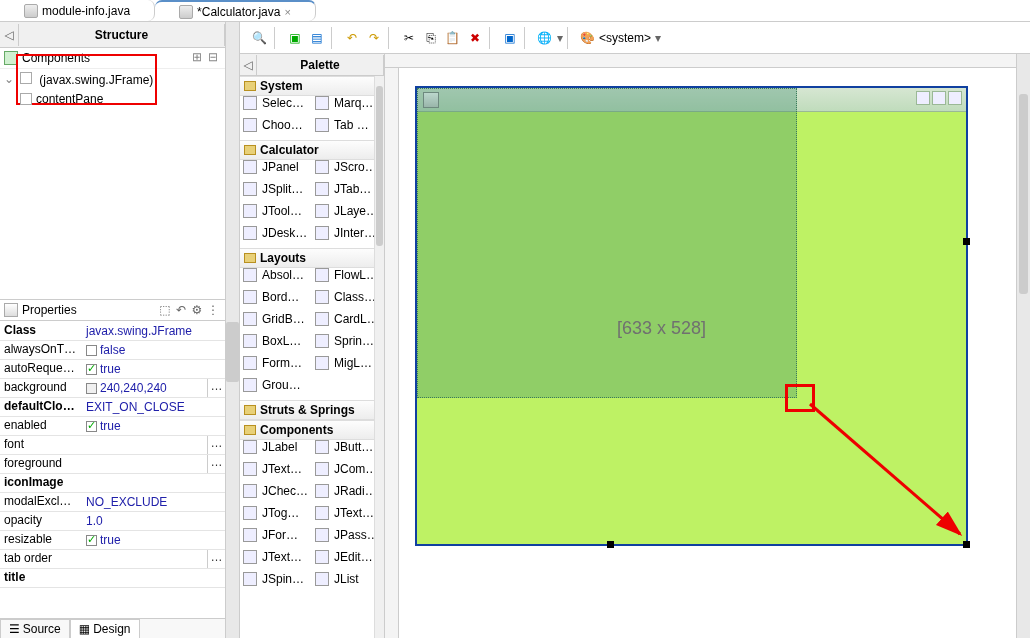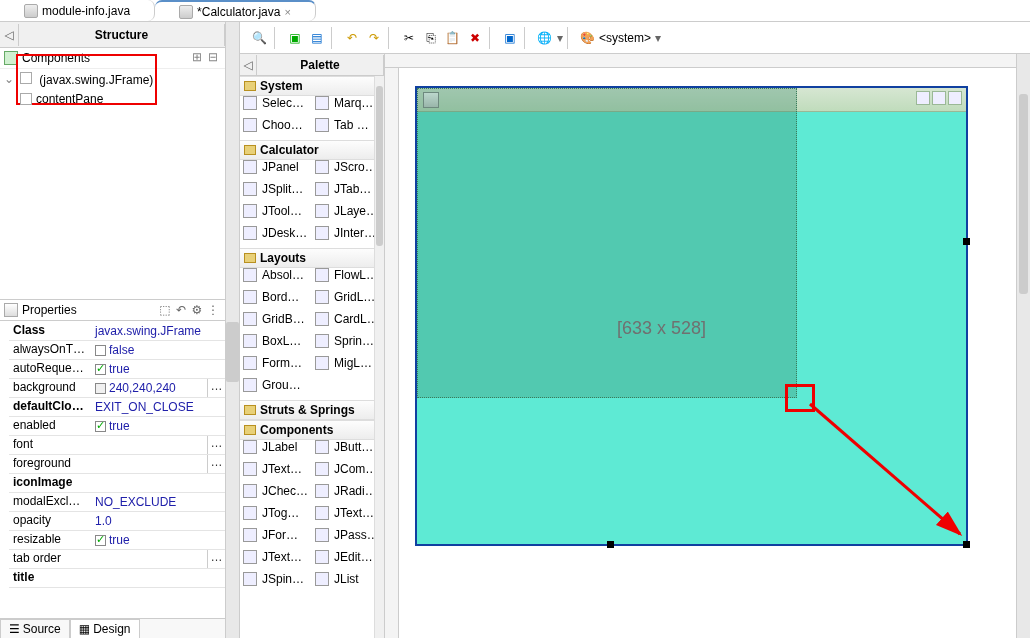--- a/index.html
+++ b/index.html
@@ -30,21 +30,21 @@
 .tree-row .exp { width: 12px; color: #888; }
 .tree-row .sq { width: 12px; height: 12px; border: 1px solid #aaa; background: #fff; display: inline-block; margin-right: 4px; }
 
 .highlight-red { border: 2px solid #e00; padding: 16px 2px; display: inline-block; }
 
 .props-hdr { height: 22px; display: flex; align-items: center; border-top: 1px solid #ccc; border-bottom: 1px solid #ccc; padding: 8px 4px; }
 .props-hdr .ico { width: 14px; height: 14px; border: 1px solid #aaa; background: linear-gradient(#fff,#ddd); display: inline-block; margin-right: 4px; }
 .props-hdr .sp { flex: 1; }
 .props-hdr .mini { width: 16px; text-align: center; color: #666; }
 
-.props-table { flex: 1; overflow: hidden; border-top: 1px solid #fff; margin-left: 9px; }
+.props-table { flex: 1; overflow: hidden; border-top: 1px solid #fff; }
 .prow { display: flex; height: 19px; border-bottom: 1px solid #e4e4e4; }
 .prow .plabel { width: 82px; padding: 1px 4px; white-space: nowrap; overflow: hidden; text-overflow: ellipsis; }
 .prow .plabel.bold { font-weight: bold; }
 .prow .pval { flex: 1; padding: 1px 4px; color: #2020aa; white-space: nowrap; overflow: hidden; display: flex; align-items: center; gap: 3px;}
 .prow .dots { width: 18px; text-align: center; border-left: 1px solid #ccc; color: #333; }
 .chk { width: 11px; height: 11px; border: 1px solid #888; display: inline-block; position: relative; }
 .chk.on::after { content: "✓"; color: #0a0; position: absolute; top: -3px; left: 0; font-size: 11px; }
 .cs { width: 11px; height: 11px; border: 1px solid #888; display: inline-block; background: #f0f0f0; }
 
 .bottom-tabs { height: 20px; border-top: 1px solid #ccc; display: flex; align-items: center; background: #f8f8f8; }
@@ -76,21 +76,21 @@
 .pitem { width: 50%; height: 22px; display: flex; padding: 0 3px; gap: 5px; overflow: hidden; white-space: nowrap; }
 .pitem .pi { width: 14px; height: 14px; border: 1px solid #999; background: #eef; display: inline-block; flex-shrink: 0; }
 
 .pal-scroll { width: 10px; position: absolute; right: 0; top: 0; bottom: 0; background: #f0f0f0; border-left: 1px solid #ddd; }
 .pal-scroll .thumb { position: absolute; left: 1px; right: 1px; top: 10px; height: 160px; background: #ccc; border-radius: 3px; }
 
 .canvas { flex: 1; position: relative; background: #fff; }
 .ruler-h { position: absolute; left: 0; top: 0; right: 0; height: 14px; background: #f4f4f4; border-bottom: 1px solid #ccc; }
 .ruler-v { position: absolute; left: 0; top: 14px; bottom: 0; width: 14px; background: #f4f4f4; border-right: 1px solid #ccc; }
 
-.design-area { position: absolute; left: 30px; top: 32px; width: 553px; height: 460px; background: #5eead4; border: 2px solid #1040a0; }
+.design-area { position: absolute; left: 30px; top: 32px; width: 553px; height: 460px; background: #bef264; border: 2px solid #1040a0; }
 .design-dark { position: absolute; left: 0; top: 0; width: 380px; height: 310px; background: rgba(60,140,110,0.35); border: 1px dotted #3a7a5a; }
 .design-titlebar { position: absolute; left: 0; top: 0; right: 0; height: 24px; background: linear-gradient(#d6e6d2,#c0dcbc); border-bottom: 1px solid #9ab896; display: flex; align-items: center; padding: 0 6px; }
 .design-titlebar .wicon { width: 16px; height: 16px; display: inline-block; background: linear-gradient(#fff,#ccc); border: 1px solid #888; }
 .design-titlebar .wctl { position: absolute; right: 4px; top: 3px; display: flex; gap: 2px; }
 .design-titlebar .wctl span { width: 14px; height: 14px; background: #eef; border: 1px solid #9ab896; display: inline-block; }
 
 .handle-sq { position: absolute; width: 7px; height: 7px; background: #000; }
 .size-label { position: absolute; left: 200px; top: 230px; font-size: 18px; color: #707070; }
 
 .red-box-sm { position: absolute; border: 3px solid #e00; width: 30px; height: 28px; }
@@ -361,21 +361,21 @@
             <div class="pitem">
                 <span class="pi"></span>
                 <span>FlowL…</span>
               </div>
             <div class="pitem">
                 <span class="pi"></span>
                 <span>Bord…</span>
               </div>
             <div class="pitem">
                 <span class="pi"></span>
-                <span>GridL…</span>
+                <span>Class…</span>
               </div>
             <div class="pitem">
                 <span class="pi"></span>
                 <span>GridB…</span>
               </div>
             <div class="pitem">
                 <span class="pi"></span>
                 <span>CardL…</span>
               </div>
             <div class="pitem">

